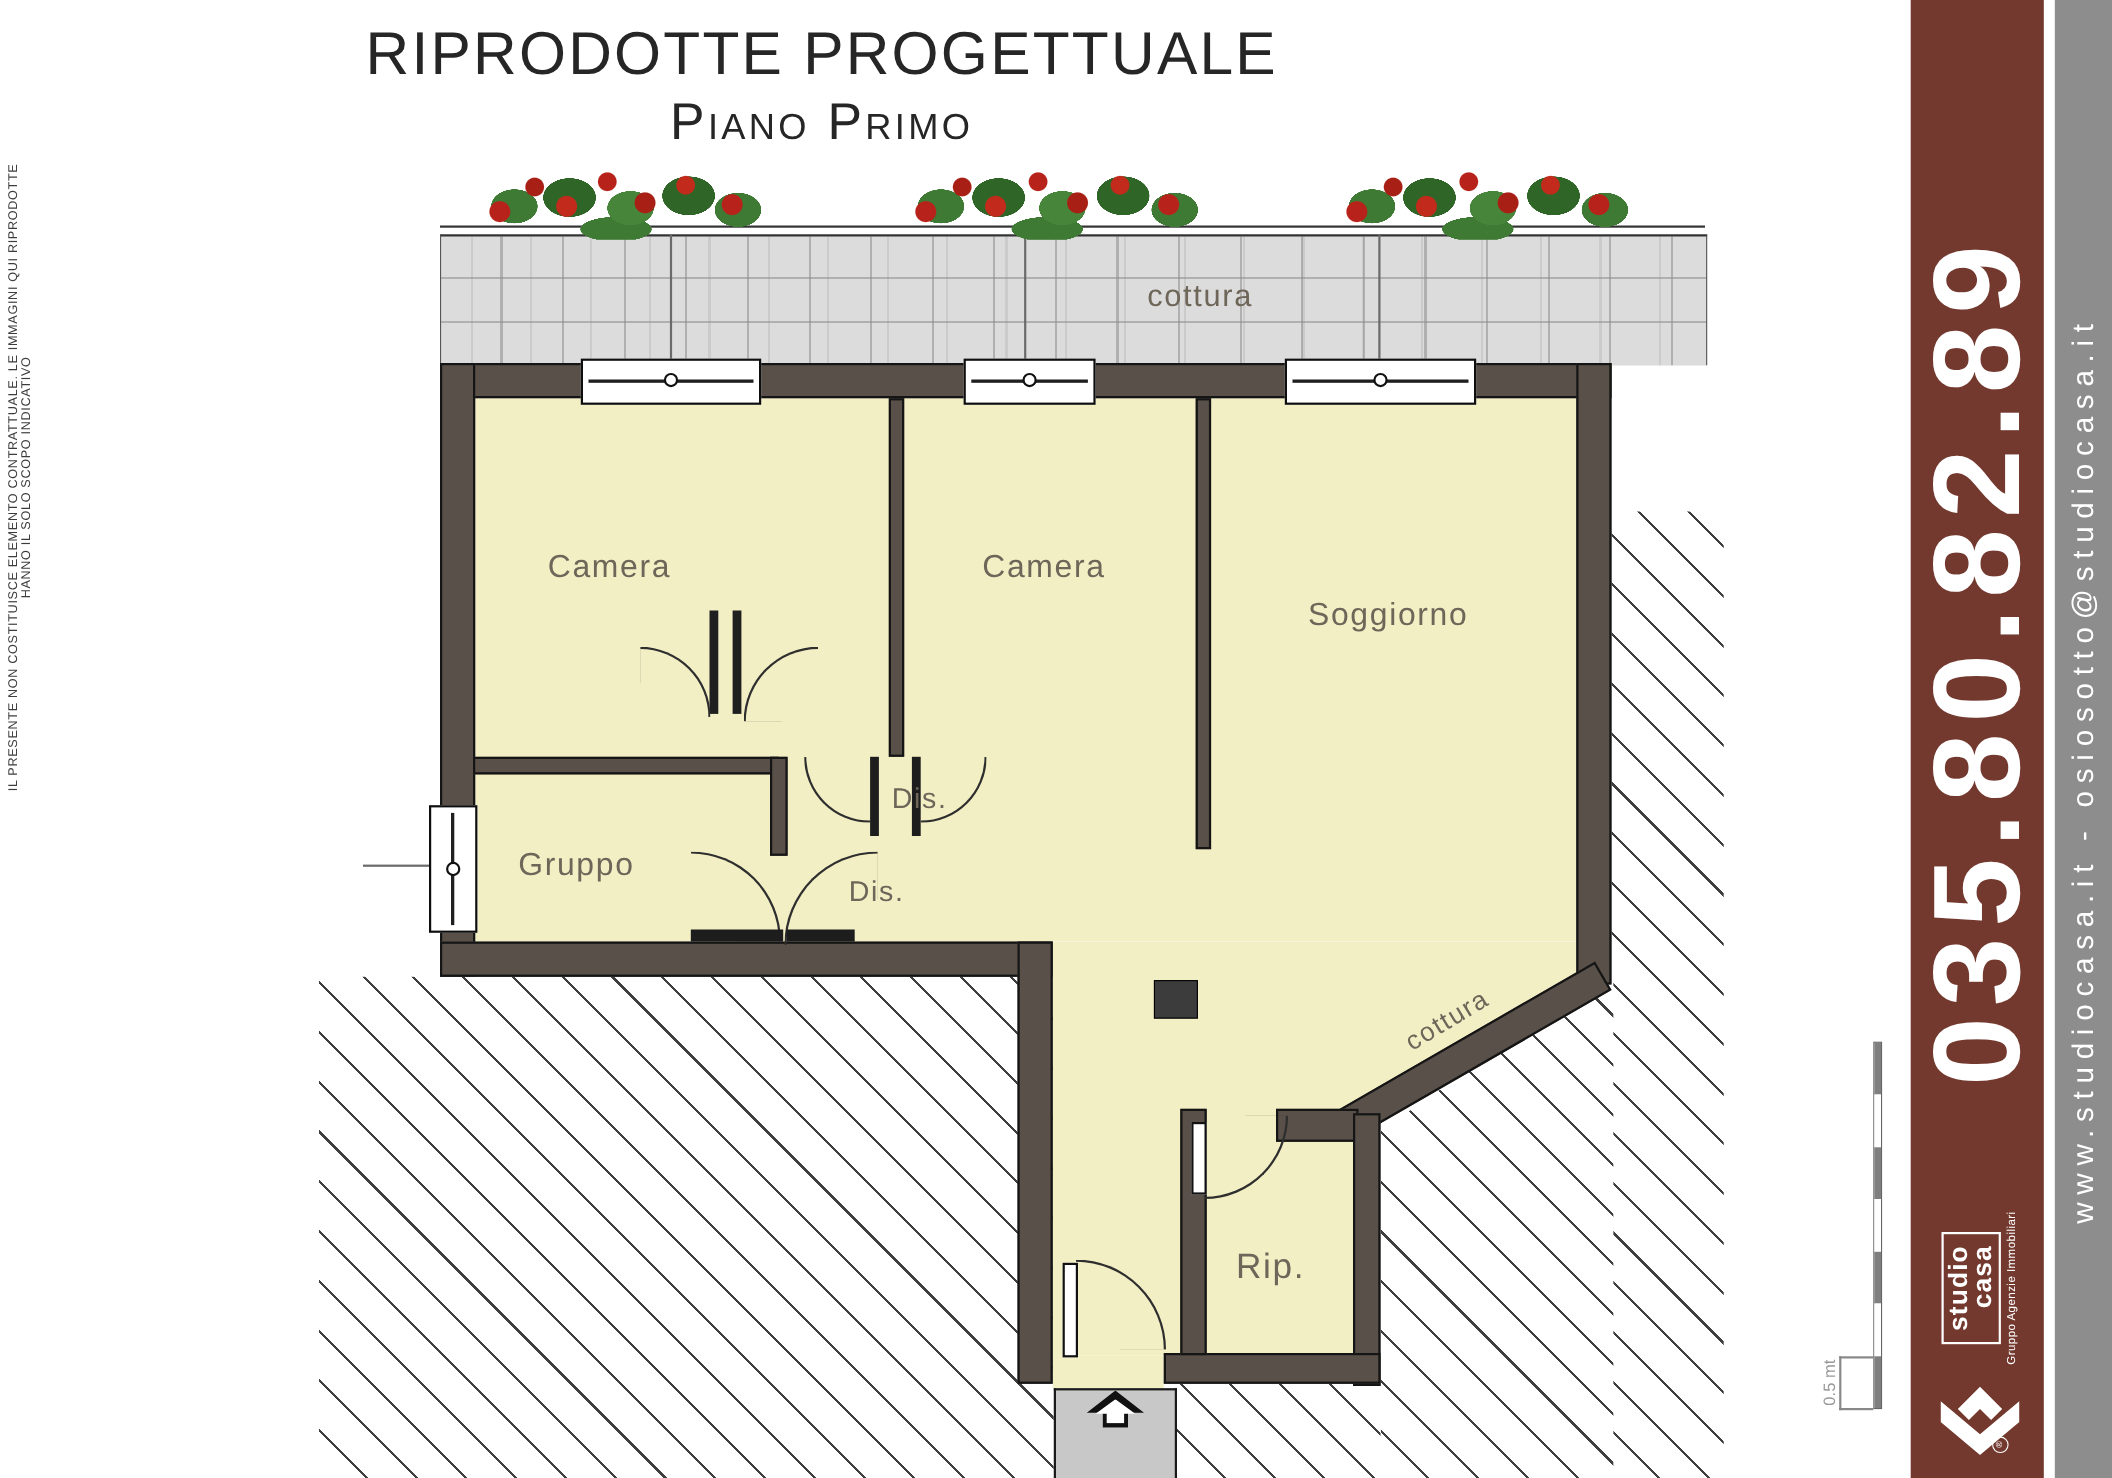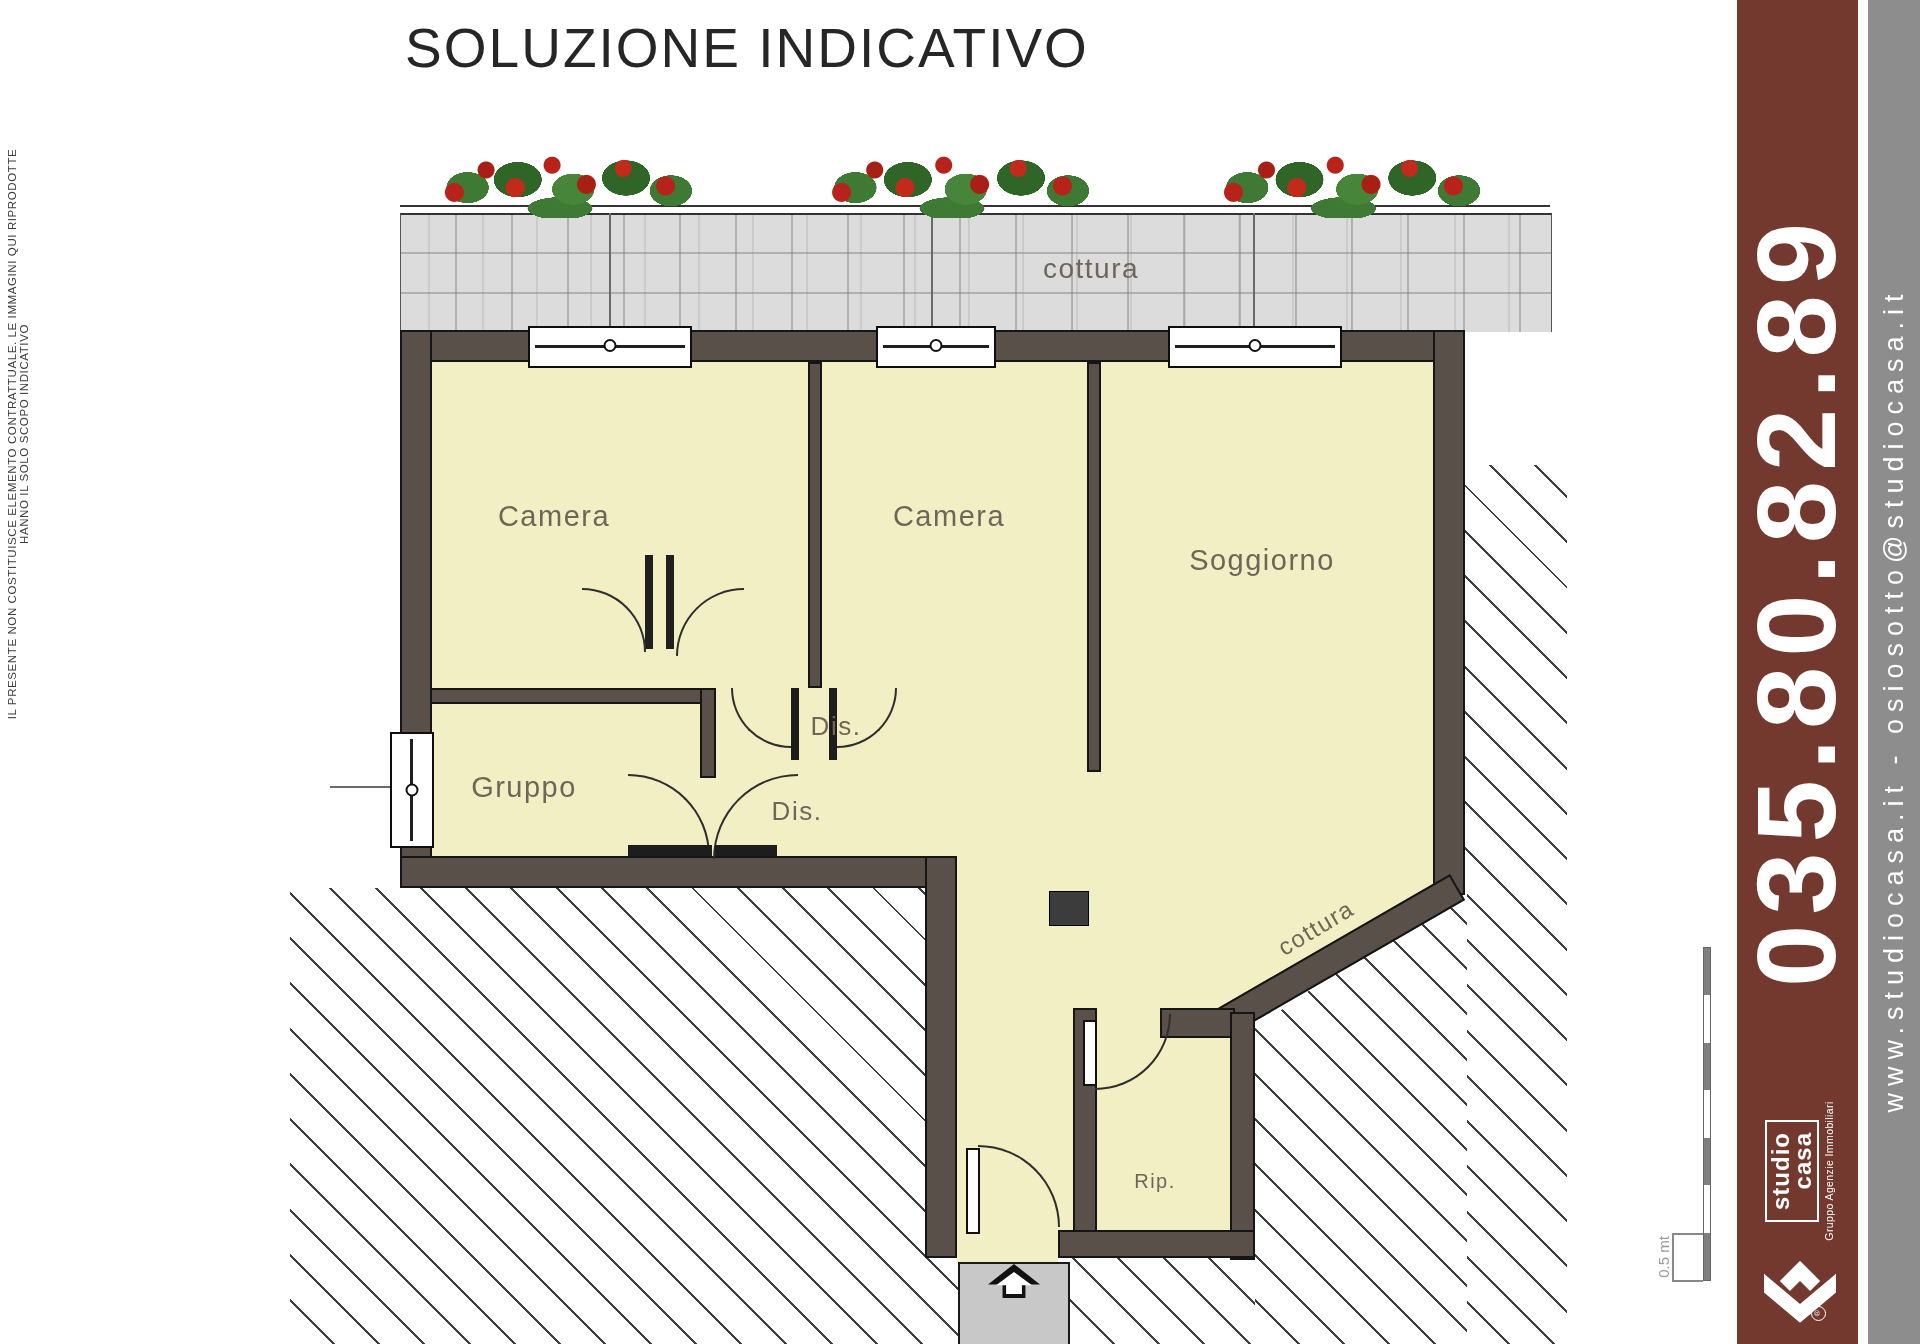--- a/index.html
+++ b/index.html
@@ -119,21 +119,22 @@
   .logobox{border:2px solid #fff;padding:3px 10px;text-align:right;}
   .logobox .l1,.logobox .l2{font-size:24px;font-weight:bold;line-height:22px;letter-spacing:1px;}
   .tagline{font-size:10.5px;margin-top:4px;letter-spacing:.4px;white-space:nowrap;}
 </style>
 </head>
 <body>
 
 <div id="stage">
 
   <div class="title-wrap">
-    <div class="title">SOLUZIONE INDICATIVO</div>
+    <div class="title">RIPRODOTTE PROGETTUALE</div>
+    <div class="subtitle">Piano Primo</div>
   </div>
 
   <div class="disclaimer">IL PRESENTE NON COSTITUISCE ELEMENTO CONTRATTUALE. LE IMMAGINI QUI RIPRODOTTE HANNO IL SOLO SCOPO INDICATIVO</div>
 
   <div class="hatch" style="left:290px;top:888px;width:668px;height:456px;"></div>
   <div class="hatch" style="left:1465px;top:465px;width:102px;height:879px;"></div>
   <div class="hatch" style="left:1255px;top:880px;width:212px;height:464px;clip-path:polygon(100% 0,100% 100%,0 100%,0 32%);"></div>
   <div class="hatch" style="left:1070px;top:1258px;width:185px;height:86px;"></div>
 
   <div class="railing"></div>
@@ -211,21 +212,21 @@
   <div class="arrow-outer"></div>
   <div class="arrow-inner"></div>
 
   <div class="label" style="left:1091px;top:269px;font-size:28px;">cottura</div>
   <div class="label" style="left:554px;top:516px;font-size:29px;">Camera</div>
   <div class="label" style="left:949px;top:516px;font-size:29px;">Camera</div>
   <div class="label" style="left:1262px;top:560px;font-size:29px;">Soggiorno</div>
   <div class="label" style="left:524px;top:787px;font-size:29px;">Gruppo</div>
   <div class="label" style="left:836px;top:726px;font-size:26px;">Dis.</div>
   <div class="label" style="left:797px;top:811px;font-size:26px;">Dis.</div>
-  <div class="label" style="left:1155px;top:1181px;font-size:20px;">Rip.</div>
+  <div class="label" style="left:1155px;top:1151px;font-size:32px;">Rip.</div>
   <div class="label" style="left:1316px;top:928px;font-size:24px;transform:translate(-50%,-50%) rotate(-31deg);">cottura</div>
 
   <div class="scalebar">
     <div class="sg"></div>
     <div class="sw"></div>
     <div class="sg"></div>
     <div class="sw"></div>
     <div class="sg"></div>
     <div class="sw"></div>
     <div class="sg"></div>

